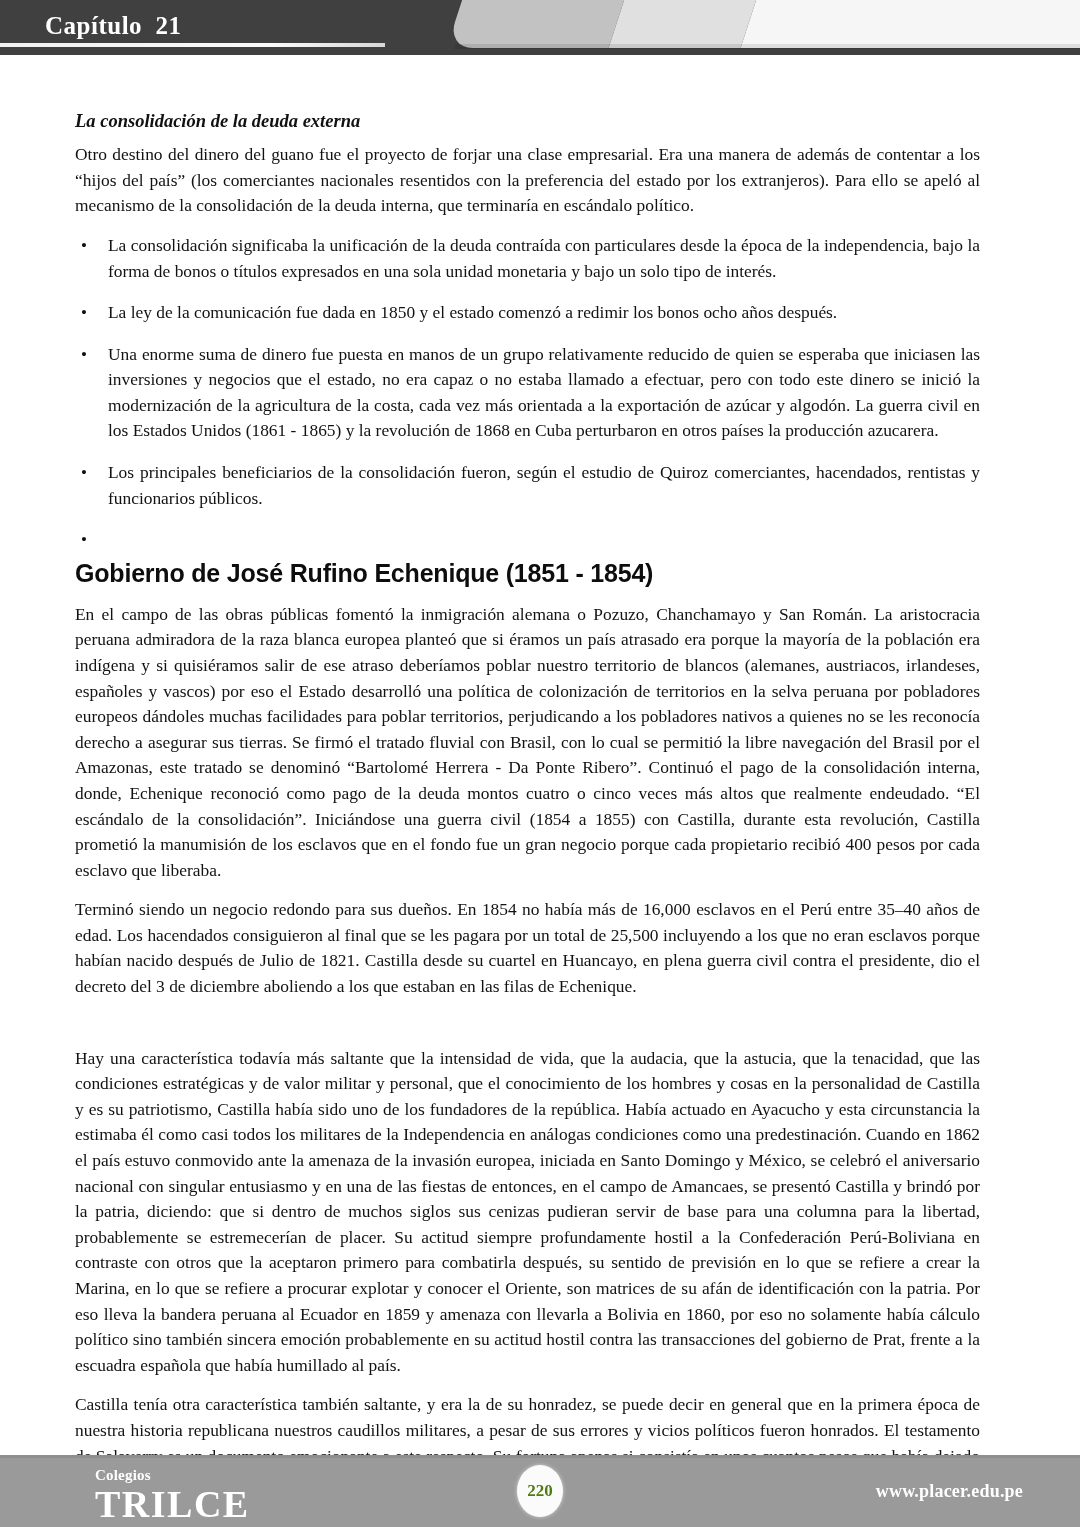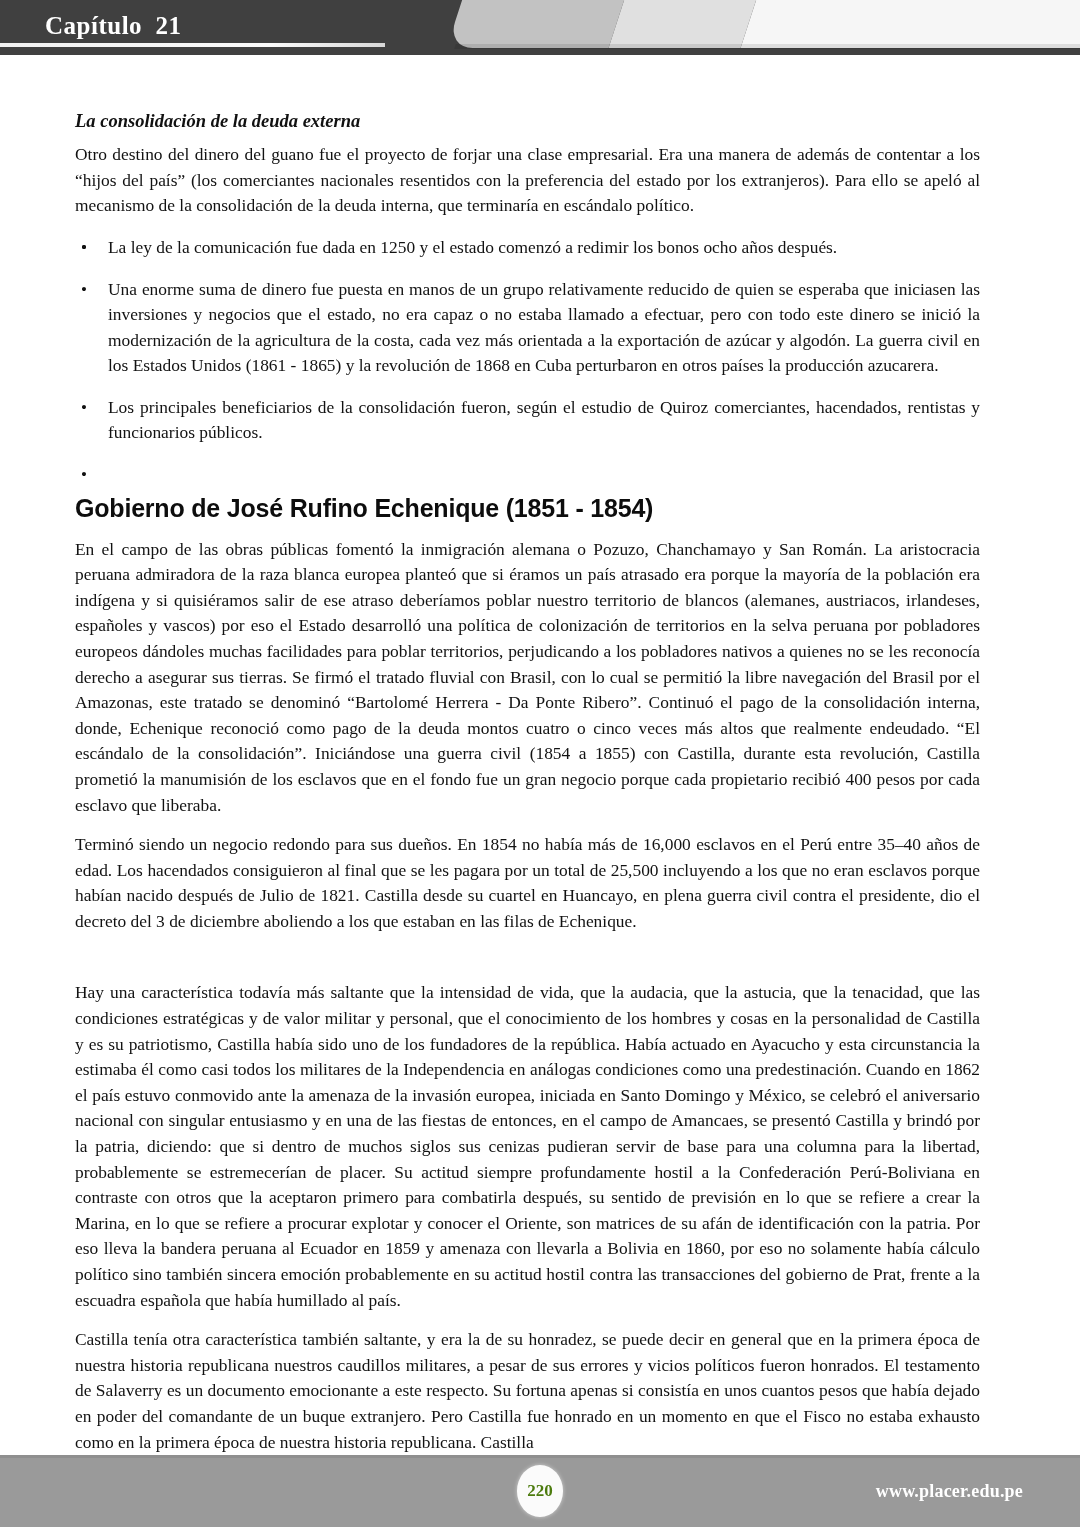--- a/index.html
+++ b/index.html
@@ -245,24 +245,25 @@
 
 <div class="page-body">
   <div class="content">
 
     <h3 class="sub-heading">La consolidación de la deuda externa</h3>
     <p class="body-text">Otro destino del dinero del guano fue el proyecto de forjar una clase empresarial. Era una manera de además de contentar a los “hijos del país” (los comerciantes nacionales resentidos con la preferencia del estado por los extranjeros). Para ello se apeló al mecanismo de la consolidación de la deuda interna, que terminaría en escándalo político.</p>
 
     <ul class="bullet-list">
       <li>
         <span class="bullet-dot">•</span>
-      </li>
-      <li>
-        <span class="bullet-dot">•</span>
-        <span>La ley de la comunicación fue dada en 1250 y el estado comenzó a redimir los bonos ocho años después.</span>
+        <span>La consolidación significaba la unificación de la deuda contraída con particulares desde la época de la independencia, bajo la forma de bonos o títulos expresados en una sola unidad monetaria y bajo un solo tipo de interés.</span>
+      </li>
+      <li>
+        <span class="bullet-dot">•</span>
+        <span>La ley de la comunicación fue dada en 1850 y el estado comenzó a redimir los bonos ocho años después.</span>
       </li>
       <li>
         <span class="bullet-dot">•</span>
         <span>Una enorme suma de dinero fue puesta en manos de un grupo relativamente reducido de quien se esperaba que iniciasen las inversiones y negocios que el estado, no era capaz o no estaba llamado a efectuar, pero con todo este dinero se inició la modernización de la agricultura de la costa, cada vez más orientada a la exportación de azúcar y algodón. La guerra civil en los Estados Unidos (1861 - 1865) y la revolución de 1868 en Cuba perturbaron en otros países la producción azucarera.</span>
       </li>
       <li>
         <span class="bullet-dot">•</span>
         <span>Los principales beneficiarios de la consolidación fueron, según el estudio de Quiroz comerciantes, hacendados, rentistas y funcionarios públicos.</span>
       </li>
       <li>
@@ -280,17 +281,21 @@
 
     <div class="block-gap-sm"></div>
     <p class="body-text">Hay una característica todavía más saltante que la intensidad de vida, que la audacia, que la astucia, que la tenacidad, que las condiciones estratégicas y de valor militar y personal, que el conocimiento de los hombres y cosas en la personalidad de Castilla y es su patriotismo, Castilla había sido uno de los fundadores de la república. Había actuado en Ayacucho y esta circunstancia la estimaba él como casi todos los militares de la Independencia en análogas condiciones como una predestinación. Cuando en 1862 el país estuvo conmovido ante la amenaza de la invasión europea, iniciada en Santo Domingo y México, se celebró el aniversario nacional con singular entusiasmo y en una de las fiestas de entonces, en el campo de Amancaes, se presentó Castilla y brindó por la patria, diciendo: que si dentro de muchos siglos sus cenizas pudieran servir de base para una columna para la libertad, probablemente se estremecerían de placer. Su actitud siempre profundamente hostil a la Confederación Perú-Boliviana en contraste con otros que la aceptaron primero para combatirla después, su sentido de previsión en lo que se refiere a crear la Marina, en lo que se refiere a procurar explotar y conocer el Oriente, son matrices de su afán de identificación con la patria. Por eso lleva la bandera peruana al Ecuador en 1859 y amenaza con llevarla a Bolivia en 1860, por eso no solamente había cálculo político sino también sincera emoción probablemente en su actitud hostil contra las transacciones del gobierno de Prat, frente a la escuadra española que había humillado al país.</p>
     <p class="body-text">Castilla tenía otra característica también saltante, y era la de su honradez, se puede decir en general que en la primera época de nuestra historia republicana nuestros caudillos militares, a pesar de sus errores y vicios políticos fueron honrados. El testamento de Salaverry es un documento emocionante a este respecto. Su fortuna apenas si consistía en unos cuantos pesos que había dejado en poder del comandante de un buque extranjero. Pero Castilla fue honrado en un momento en que el Fisco no estaba exhausto como en la primera época de nuestra historia republicana. Castilla</p>
 
   </div>
 </div>
 
 <div class="page-footer">
   <div class="footer-topline"></div>
+  <div class="footer-logo">
+    <span class="logo-small">Colegios</span>
+    <span class="logo-large">TRILCE</span>
+  </div>
   <div class="page-number-badge">
     <span>220</span>
   </div>
   <div class="footer-url">www.placer.edu.pe</div>
 </div>
 
 </body></html>

